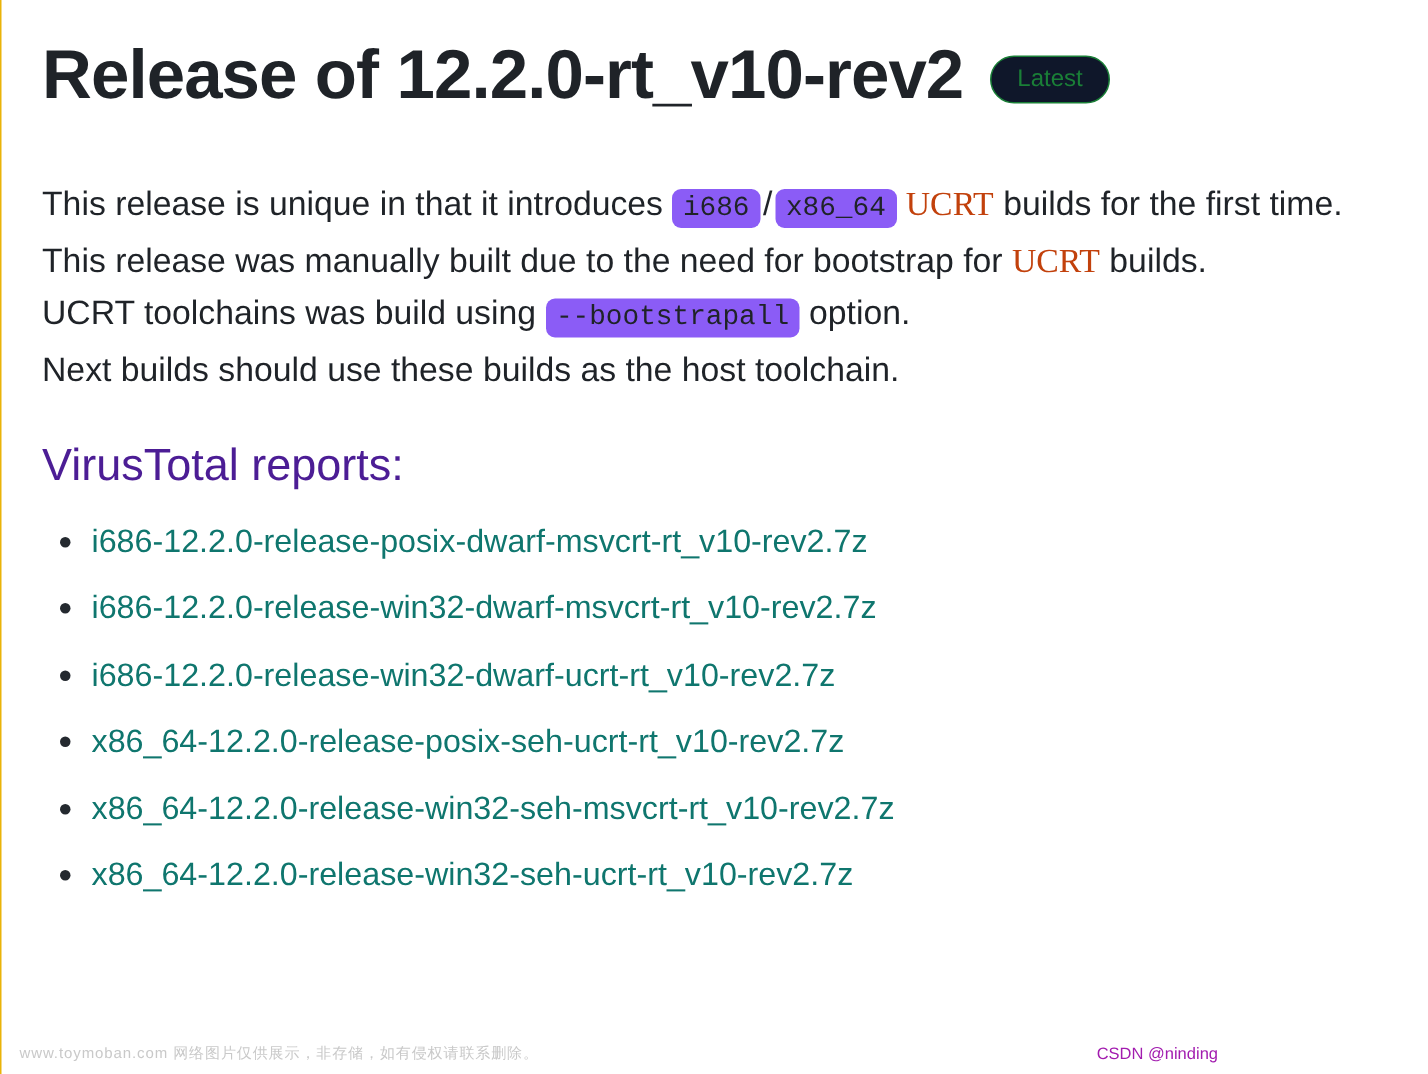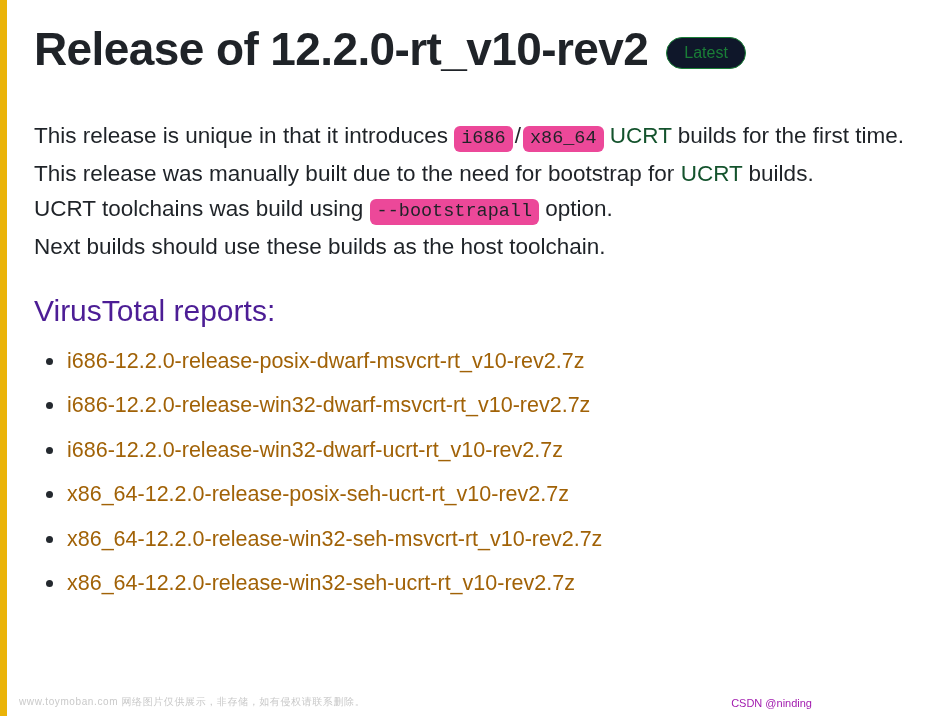--- a/index.html
+++ b/index.html
@@ -17,21 +17,21 @@
     position: relative;
   }
 
   .page {
     position: absolute;
     left: 0;
     top: 0;
     width: 828px;
     height: 716px;
     box-sizing: border-box;
-    border-left: 7px solid #eab308;
+    border-left: 1px solid #eab308;
     background: #ffffff;
   }
 
   .content {
     padding: 18px 26px 0 27px;
   }
 
   
   .release-header {
     display: flex;
@@ -72,29 +72,30 @@
     font-size: 22.5px;
     line-height: 35px;
     color: #1f2328;
   }
   .body-line {
     white-space: nowrap;
   }
   code.chip {
     font-family: "Liberation Mono", monospace;
     font-size: 18.5px;
-    background: #ec4899;
+    background: #8b5cf6;
     border-radius: 6px;
     padding: 2px 7px 3px 7px;
     color: #1f2328;
     white-space: pre;
   }
   a.link {
-    color: #14532d;
+    color: #c2410c;
     text-decoration: none;
+    font-family: Liberation Serif, serif;
   }
   .slash {
     color: #1f2328;
     padding: 0 2px;
   }
 
   .reports-heading {
     margin-top: 32px;
     font-size: 30px;
     line-height: 30px;
@@ -119,21 +120,21 @@
     content: "";
     position: absolute;
     left: 12px;
     top: 10px;
     width: 7px;
     height: 7px;
     border-radius: 50%;
     background: #24292f;
   }
   ul.file-list li a {
-    color: #a16207;
+    color: #0f766e;
     text-decoration: none;
   }
 
   
   .watermark-left {
     position: absolute;
     left: 12px;
     bottom: 7px;
     font-size: 10px;
     color: #c9c9c9;

